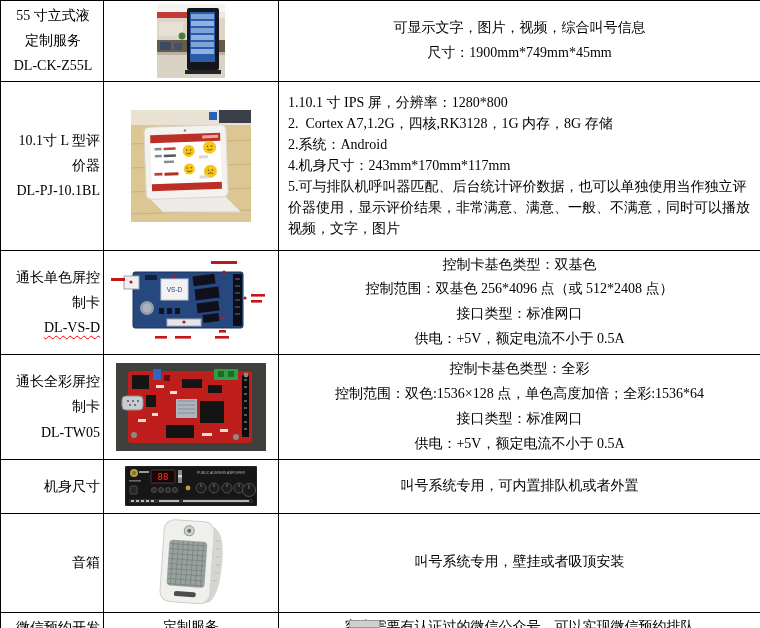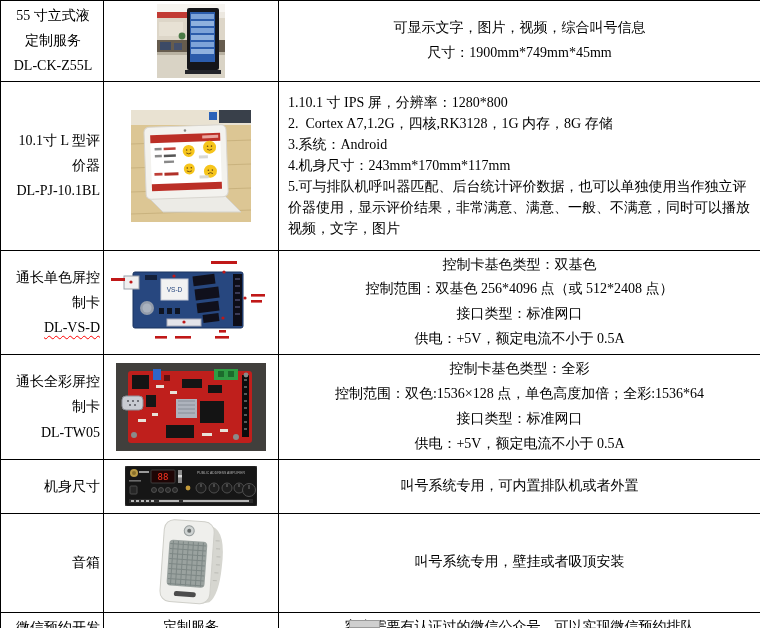--- a/index.html
+++ b/index.html
@@ -132,21 +132,21 @@
             </g>
             <rect x="68" y="46" width="9" height="3" fill="#d8d8d4"></rect>
             <rect x="68" y="66" width="9" height="3" fill="#d8d8d4"></rect>
           </g>
         </g>
       </svg>
     </td>
     <td class="desc list">
       <div>1.10.1 寸 IPS 屏，分辨率：1280*800</div>
       <div>2.  Cortex A7,1.2G，四核,RK3128，1G 内存，8G 存储</div>
-      <div>3.系统：Android</div>
+      <div>2.系统：Android</div>
       <div>4.机身尺寸：243mm*170mm*117mm</div>
       <div>5.可与排队机呼叫器匹配、后台统计评价数据，也可以单独使用当作独立评价器使用，显示评价结果，非常满意、满意、一般、不满意，同时可以播放视频，文字，图片</div>
     </td>
   </tr>
 
   <tr class="r3">
     <td class="name">
       <div>通长单色屏控</div>
       <div>制卡</div>
       <div><span class="squiggle">DL-VS-D</span></div>

